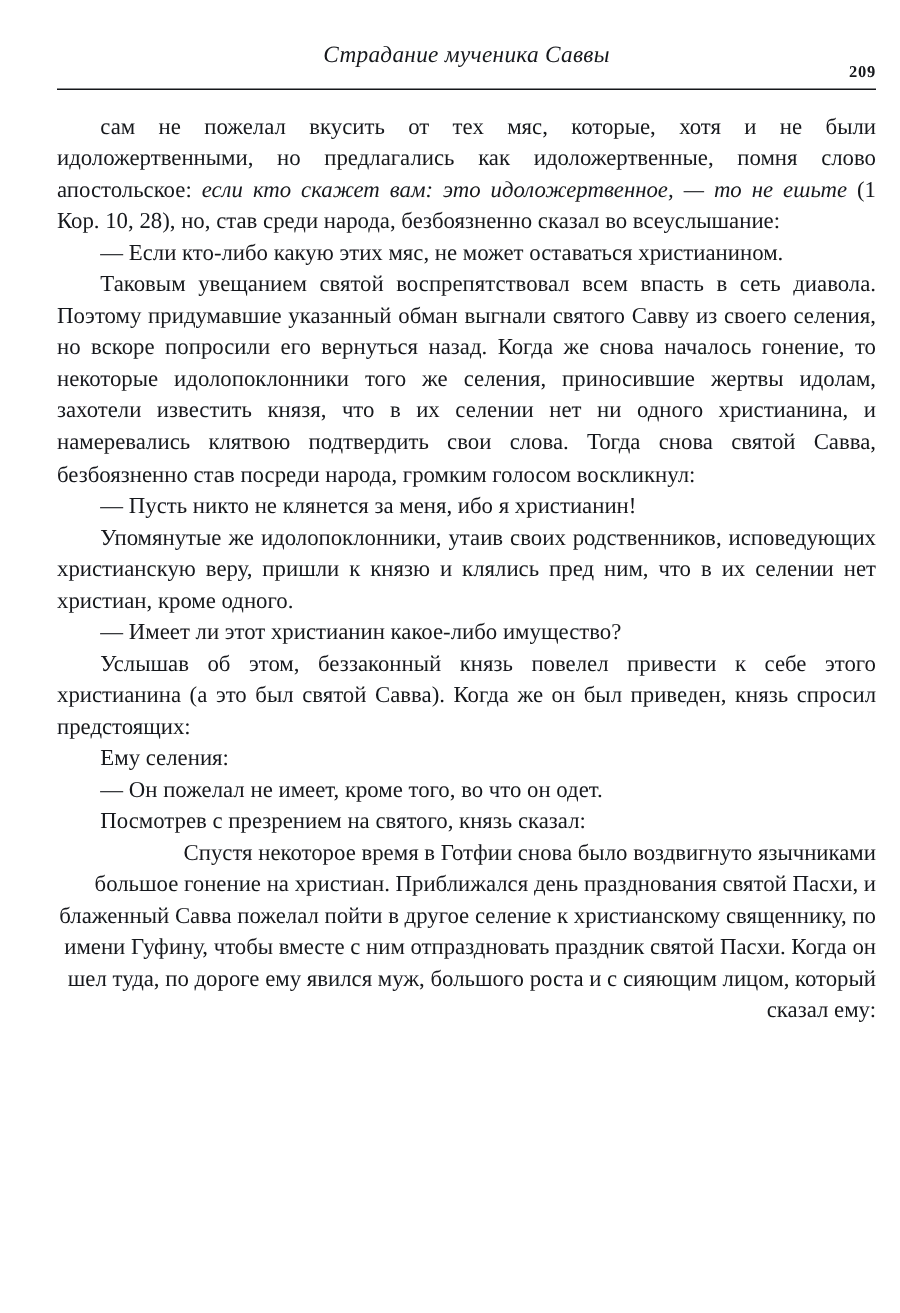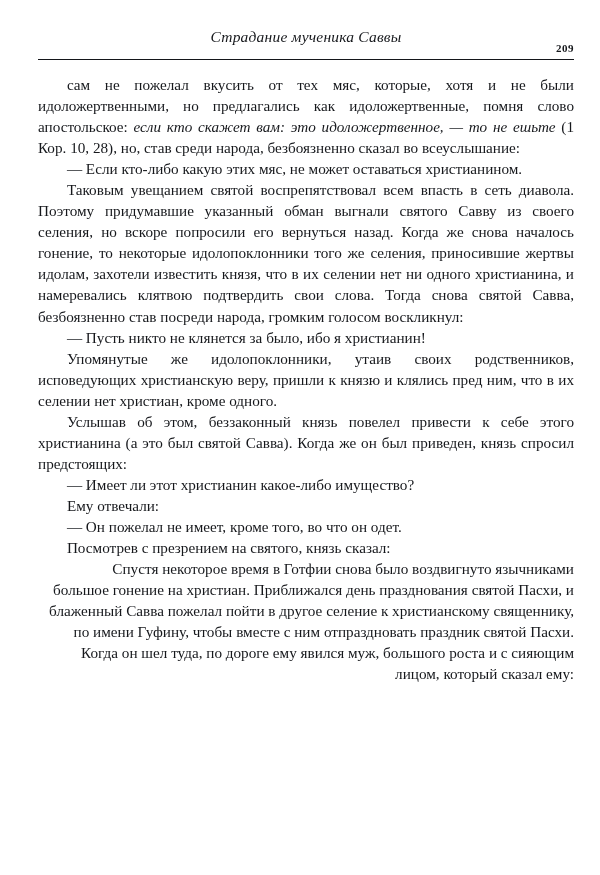--- a/index.html
+++ b/index.html
@@ -11,21 +11,21 @@
     height: 875px;
     background: #ffffff;
     font-family: "Liberation Serif", serif;
     color: #16181c;
   }
   .page {
     position: relative;
     width: 600px;
     height: 875px;
     box-sizing: border-box;
-    padding: 28px 26px 0 38px;
+    padding: 28px 16px 0 38px;
   }
   .header {
     display: flex;
     align-items: baseline;
     justify-content: center;
     position: relative;
     height: 26px;
   }
   .running-title {
     font-style: italic;
@@ -71,23 +71,23 @@
   <div class="header">
     <div class="running-title">Страдание мученика Саввы</div>
     <div class="page-number">209</div>
   </div>
   <div class="header-rule"></div>
 
   <div class="body-text last-line-left" id="body-text">
       <p><span>сам не пожелал вкусить от тех мяс, которые, хотя и не были идоложертвенными, но предлагались как идоложертвенные, помня слово апостольское: </span><i>если кто скажет вам: это идоложертвенное, — то не ешьте</i><span> (1 Кор. 10, 28), но, став среди народа, безбоязненно сказал во всеуслышание:</span></p>
       <p><span>— Если кто-либо какую этих мяс, не может оставаться христианином.</span></p>
       <p><span>Таковым увещанием святой воспрепятствовал всем впасть в сеть диавола. Поэтому придумавшие указанный обман выгнали святого Савву из своего селения, но вскоре попросили его вернуться назад. Когда же снова началось гонение, то некоторые идолопоклонники того же селения, приносившие жертвы идолам, захотели известить князя, что в их селении нет ни одного христианина, и намеревались клятвою подтвердить свои слова. Тогда снова святой Савва, безбоязненно став посреди народа, громким голосом воскликнул:</span></p>
-      <p><span>— Пусть никто не клянется за было, ибо я христианин!</span></p>
+      <p><span>— Пусть никто не клянется за меня, ибо я христианин!</span></p>
       <p><span>Упомянутые же идолопоклонники, утаив своих родственников, исповедующих христианскую веру, пришли к князю и клялись пред ним, что в их селении нет христиан, кроме одного.</span></p>
+      <p><span>— Имеет ли этот христианин какое-либо имущество?</span></p>
       <p><span>Услышав об этом, беззаконный князь повелел привести к себе этого христианина (а это был святой Савва). Когда же он был приведен, князь спросил предстоящих:</span></p>
-      <p><span>— Имеет ли этот христианин какое-либо имущество?</span></p>
-      <p><span>Ему отвечали:</span></p>
+      <p><span>Ему селения:</span></p>
       <p><span>— Он пожелал не имеет, кроме того, во что он одет.</span></p>
       <p><span>Посмотрев с презрением на святого, князь сказал:</span></p>
       <p><span>Спустя некоторое время в Готфии снова было воздвигнуто язычниками большое гонение на христиан. Приближался день празднования святой Пасхи, и блаженный Савва пожелал пойти в другое селение к христианскому священнику, по имени Гуфину, чтобы вместе с ним отпраздновать праздник святой Пасхи. Когда он шел туда, по дороге ему явился муж, большого роста и с сияющим лицом, который сказал ему:</span></p>
     </div>
 
 </div>
 
 </body></html>

